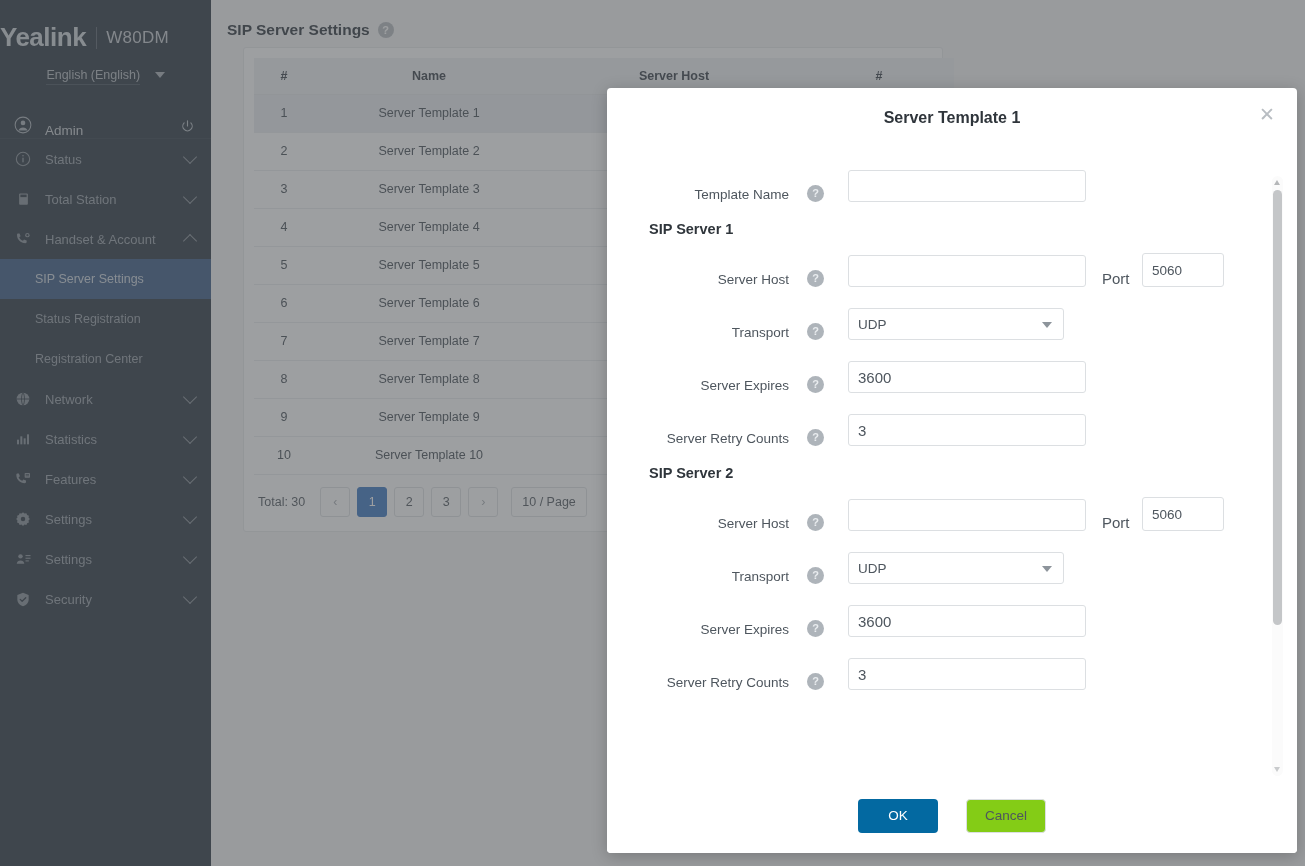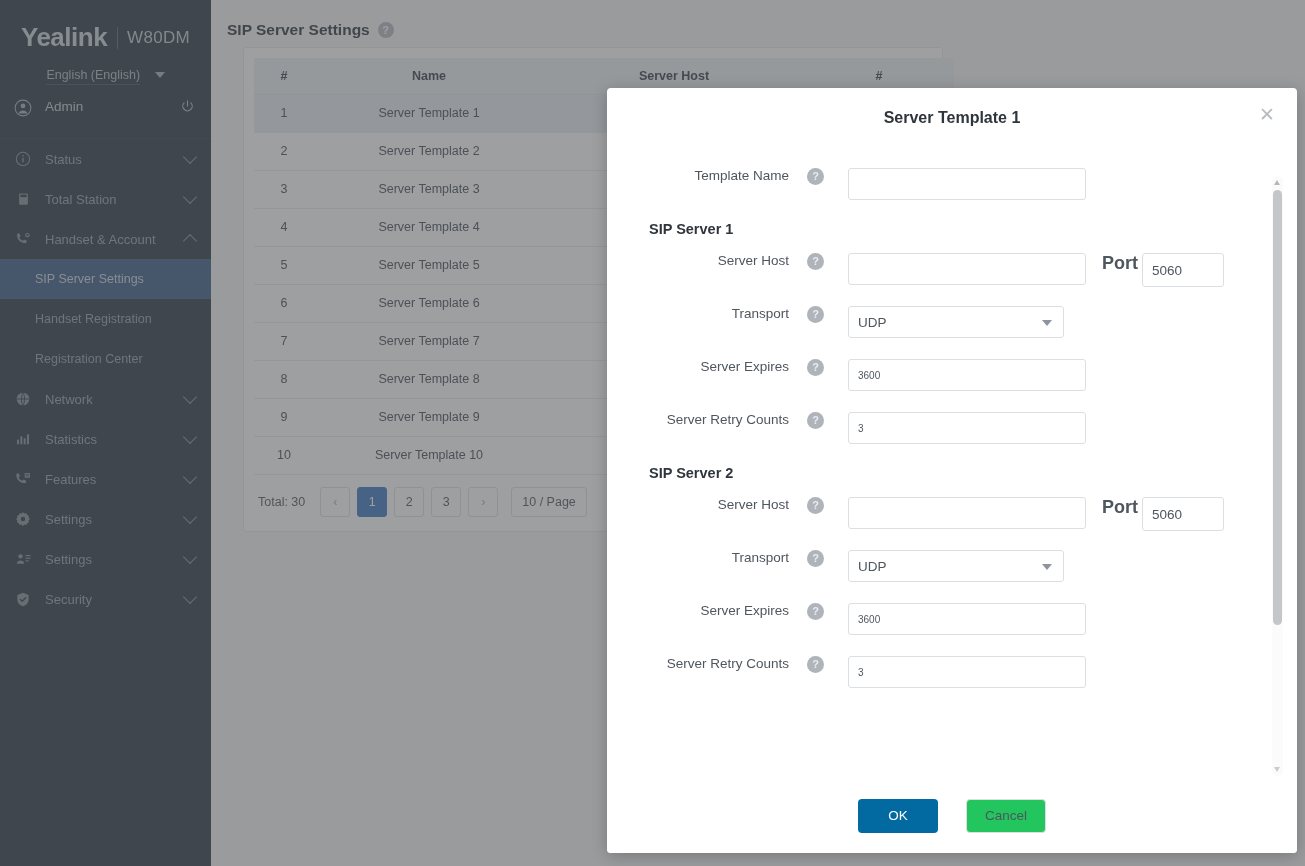--- a/index.html
+++ b/index.html
@@ -14,21 +14,21 @@
   
   .sidebar {
     position: absolute; left: 0; top: 0;
     width: 211px; height: 866px;
     background: #2f3a45;
     color: #c3c8cd;
     overflow: hidden;
   }
   .brand {
     padding: 22px 0 4px 0;
-    text-align: center;
+    text-align: left;
     white-space: nowrap;
   }
   .brand-yealink {
     font-size: 26px; font-weight: 700; color: #cfd4d9;
     letter-spacing: -0.5px; vertical-align: middle;
   }
   .brand-sep {
     display: inline-block; width: 1px; height: 22px;
     background: #5d6771; margin: 0 9px 0 10px; vertical-align: middle;
   }
@@ -42,21 +42,21 @@
   .lang-sel {
     display: inline-block; font-size: 12.5px; color: #b6bcc2;
     border-bottom: 1px solid #4b555f; padding-bottom: 2px;
   }
   .caret-dn {
     display: inline-block; margin-left: 10px;
     border-left: 5px solid transparent; border-right: 5px solid transparent;
     border-top: 6px solid #aab1b8; vertical-align: middle;
   }
   .admin-row {
-    display: flex; align-items: flex-start;
+    display: flex; align-items: flex-end;
     height: 40px; padding: 0 16px 0 14px;
     border-bottom: 1px solid #39434e;
   }
   .admin-name { font-size: 13.5px; color: #c9ced3; margin-left: 13px; flex: 1; }
   .nav-item {
     display: flex; align-items: center;
     height: 40px; padding: 0 16px 0 14px;
     font-size: 13px; color: #9aa2aa;
     cursor: pointer;
   }
@@ -163,55 +163,55 @@
     color: #b8bdc2; font-size: 19px; line-height: 20px; text-align: center;
     font-family: "DejaVu Sans", sans-serif;
   }
   .modal-body {
     position: absolute; left: 0; top: 60px;
     width: 690px; height: 718px;
     padding: 20px 40px 0 0;
     overflow: hidden;
   }
   .form-row {
-    display: flex; align-items: flex-start;
+    display: flex; align-items: flex-end;
     height: 34px; margin-bottom: 19px;
   }
   .f-label {
     width: 200px; text-align: right; padding-right: 18px;
     font-size: 13.5px; color: #4e565e;
   }
   .f-help {
     width: 17px; height: 17px; border-radius: 50%;
     background: #aeb4ba; color: #e9ecef;
     font-size: 11px; line-height: 17px; text-align: center;
     flex: 0 0 17px; font-weight: 700; cursor: pointer;
   }
   .f-input {
     margin-left: 24px;
     width: 238px; height: 32px;
     border: 1px solid #dcdfe2; border-radius: 3px;
-    background: #ffffff; font-size: 10px; color: #4e565e;
+    background: #ffffff; font-size: 15px; color: #4e565e;
     padding: 0 9px; font-family: "Liberation Sans", sans-serif;
     outline: none;
   }
   .f-select {
     margin-left: 24px; position: relative;
     width: 216px; height: 32px;
     border: 1px solid #dcdfe2; border-radius: 3px;
     background: #ffffff; font-size: 13.5px; color: #4e565e;
     display: flex; align-items: center; padding: 0 9px; cursor: pointer;
   }
   .f-select .arrow {
     position: absolute; right: 11px; top: 13px;
     border-left: 5px solid transparent; border-right: 5px solid transparent;
     border-top: 6px solid #8d949b;
   }
   .port-label {
-    margin-left: 16px; font-size: 18px; color: #4e565e; width: 34px; font-weight: bold;
+    margin-left: 16px; font-size: 15px; color: #4e565e; width: 34px;
   }
   .port-input {
     width: 82px; height: 34px; margin-left: 6px;
     border: 1px solid #dcdfe2; border-radius: 3px;
     background: #ffffff; font-size: 13.5px; color: #4e565e;
     padding: 0 9px; font-family: "Liberation Sans", sans-serif;
     outline: none;
   }
   .sec-title {
     font-size: 14.5px; font-weight: 700; color: #2f353b;
@@ -241,21 +241,21 @@
     width: 690px; height: 75px;
     display: flex; align-items: center; justify-content: center; gap: 28px;
     background: #ffffff;
   }
   .btn-ok {
     width: 80px; height: 34px; background: #0369a1; color: #ffffff;
     border: none; border-radius: 4px; font-size: 13.5px; cursor: pointer;
     font-family: "Liberation Sans", sans-serif;
   }
   .btn-cancel {
-    width: 80px; height: 34px; background: #22c55e; color: #4e565e;
+    width: 80px; height: 34px; background: #84cc16; color: #4e565e;
     border: 1px solid #dcdfe2; border-radius: 4px; font-size: 13.5px;
     cursor: pointer; font-family: "Liberation Sans", sans-serif;
   }
 </style>
 </head>
 <body>
 
 <div id="app">
 
   <div class="sidebar">
@@ -318,21 +318,21 @@
           </svg>
       </span>
       <span class="nav-label">Handset &amp; Account</span>
       <span class="chev up"></span>
     </div>
 
     <div class="subnav-item active">
       <span>SIP Server Settings</span>
     </div>
     <div class="subnav-item">
-      <span>Handset Registration</span>
+      <span>Status Registration</span>
     </div>
     <div class="subnav-item">
       <span>Registration Center</span>
     </div>
 
     <div class="nav-item">
       <span class="nav-ico">
         <svg width="16" height="16" viewBox="0 0 24 24">
             <circle cx="12" cy="12" r="9.5" fill="#8b939b"></circle>
             <path d="M2.5 12h19M12 2.5c3 3.2 3 15.8 0 19M12 2.5c-3 3.2-3 15.8 0 19" stroke="#2f3a45" stroke-width="1.3" fill="none"></path>

